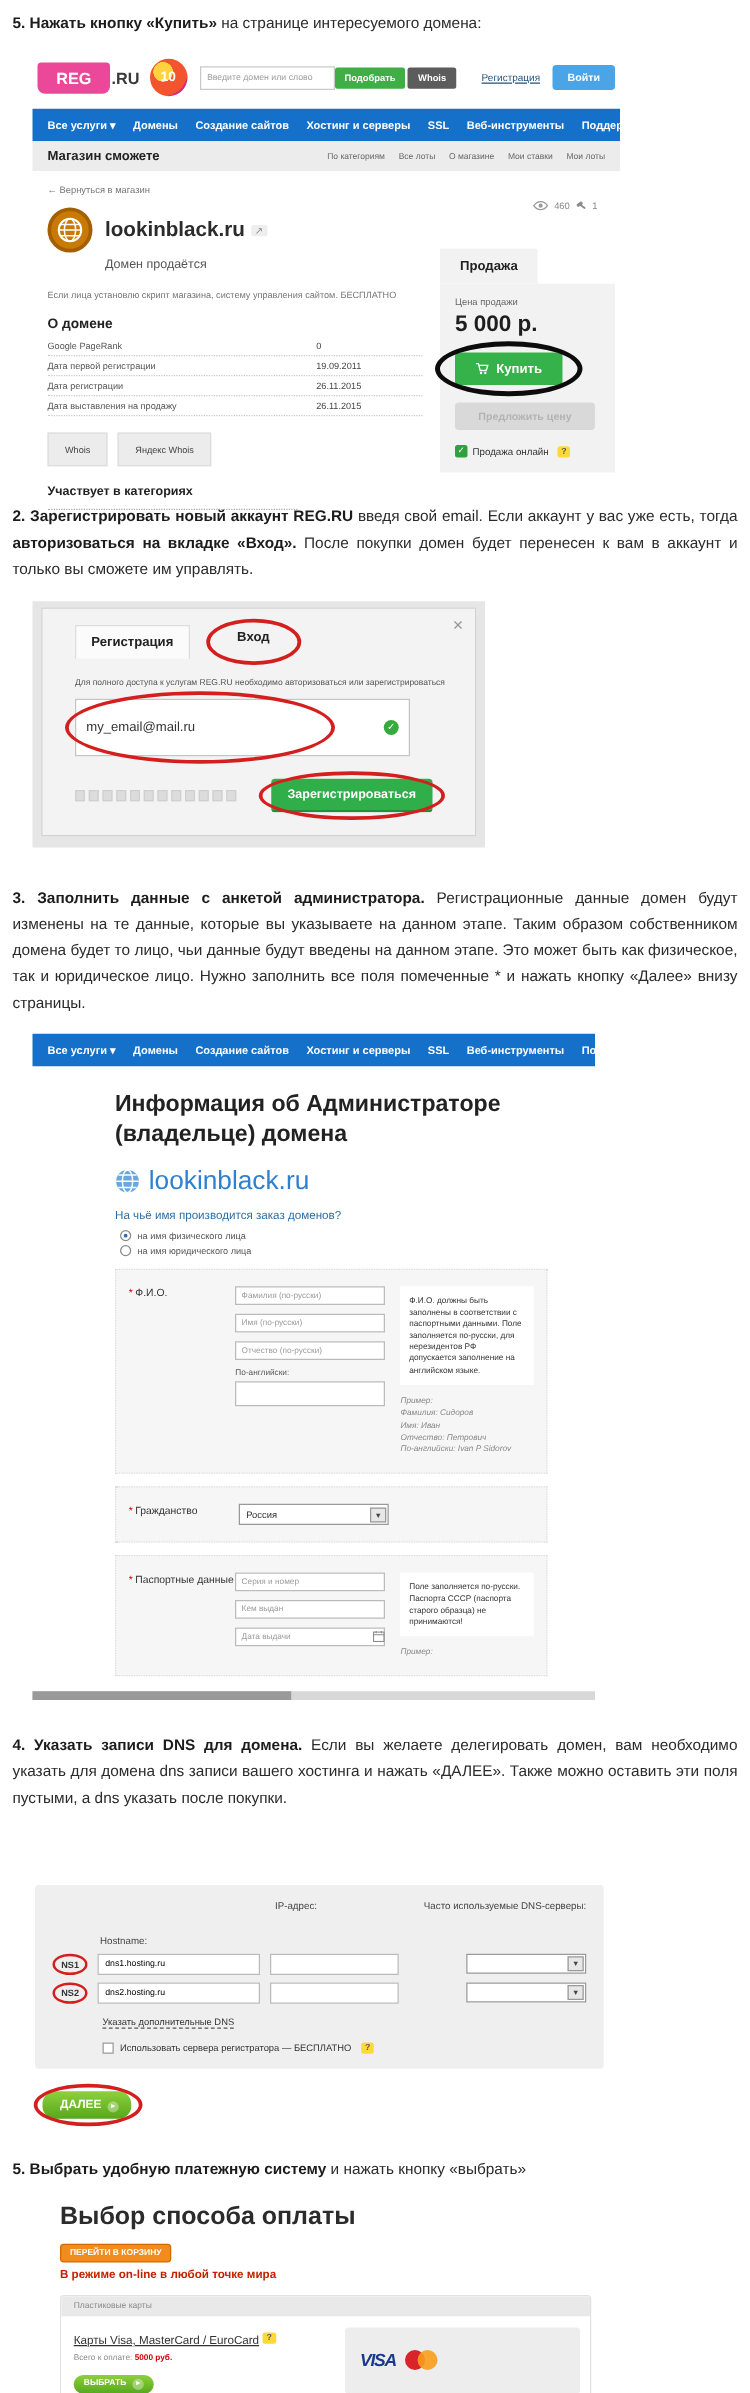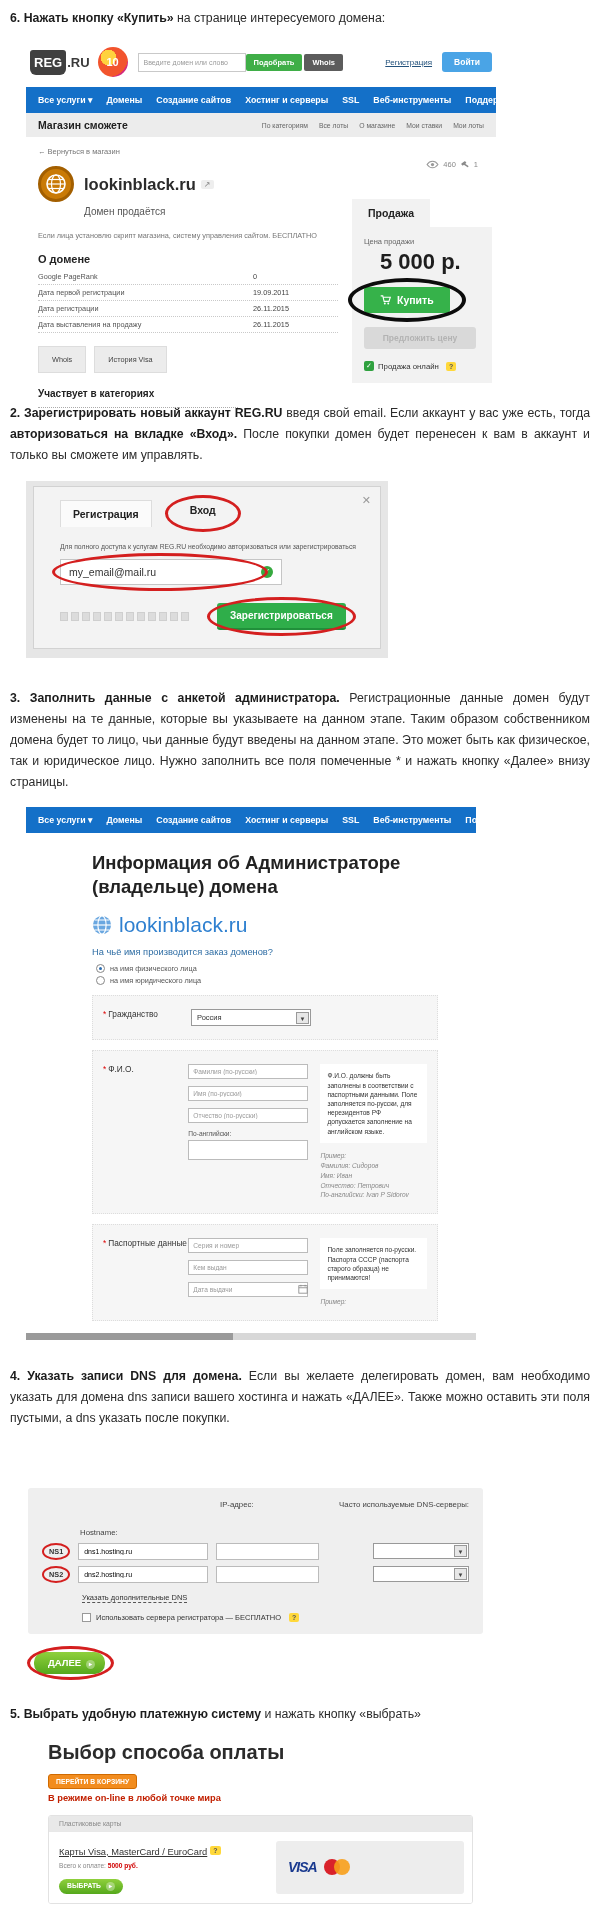--- a/index.html
+++ b/index.html
@@ -29,21 +29,21 @@
   .oval-next::after { top:-6px; bottom:-6px; left:-7px; right:-9px; }
   .fake-input { background:#fff; border:1px solid #bbb; font-family:"Liberation Sans", sans-serif; }
   .fake-input::placeholder { color:#9b9b9b; }
   .fsel { background:#fff; border:1px solid #999; display:flex; align-items:center; font-size:7.5px; color:#333; padding:0 1px 0 5px; }
   .fsel .arr { margin-left:auto; width:13px; height:12px; background:#e7e7e7; border:1px solid #999;
                font-size:6px; line-height:12px; text-align:center; color:#444; }
 
   
   .shot1 { margin:10px 0 0 18px; width:470px; }
   .s1-header { display:flex; align-items:center; padding:8px 4px 10px; }
-  .logo-house { background:#404040; color:#fff; font-weight:bold; font-size:13px; padding:5px 4px; border-radius:3px 3px 6px 6px; }
+  .logo-house { background:#ec4899; color:#fff; font-weight:bold; font-size:13px; padding:5px 15px; border-radius:3px 3px 6px 6px; }
   .logo-ru { font-weight:bold; font-size:13px; color:#3a3a3a; margin-left:1px; }
   .anniv { width:30px; height:30px; border-radius:50%; margin:0 10px 0 8px;
            background:radial-gradient(circle at 35% 35%, #ffd23e 0 28%, #f2542d 29% 70%, #d42b7c 71%);
            color:#fff; font-weight:bold; font-size:11px; text-align:center; line-height:30px; }
   .s1-search { width:108px; height:19px; font-size:7px; padding:0 5px; border:1px solid #c9c9c9; }
   .btn-pick { font-size:7.5px; padding:4px 8px; border-radius:2px; background:#3fae47; }
   .btn-whois-dark { background:#5c5c5c; color:#fff; font-size:7.5px; font-weight:bold; padding:4px 8px; border-radius:2px; margin-left:2px; }
   .s1-right { margin-left:auto; display:flex; align-items:center; gap:10px; }
   .lnk-signup { font-size:8px; color:#23527c; text-decoration:underline; }
   .btn-login { background:#4aa4e6; color:#fff; font-size:8.5px; font-weight:bold; padding:5px 12px; border-radius:3px; }
@@ -68,35 +68,35 @@
   .d-row { display:flex; border-bottom:1px dotted #c9c9c9; padding:3px 0; }
   .d-row .dl { flex:1; font-size:7.3px; color:#555; }
   .d-row .dv { width:85px; font-size:7.3px; color:#444; }
   .whois-btns { margin-top:13px; display:flex; gap:8px; }
   .gbtn { background:#ececec; border:1px solid #ddd; font-size:7.3px; color:#444; padding:8px 13px; }
   .cats { margin-top:15px; font-size:10px; font-weight:bold; color:#222; border-bottom:1px dotted #aaa; width:200px; padding-bottom:8px; }
   .s1-side { position:absolute; top:62px; right:4px; width:140px; }
   .sale-tab { display:inline-block; background:#f2f2f2; font-size:10.5px; font-weight:bold; color:#222; padding:8px 16px; }
   .sale-panel { background:#f2f2f2; padding:10px 12px 12px; }
   .price-l { font-size:7.5px; color:#666; }
-  .price-v { font-size:22px; font-weight:bold; color:#1e1e1e; margin:3px 16px 12px; }
+  .price-v { font-size:18px; font-weight:bold; color:#1e1e1e; margin:3px 0 12px; }
   .btn-buy { font-size:10.5px; padding:7px 16px; border-radius:3px; background:#36b24a; display:inline-flex; align-items:center; gap:6px; }
   .btn-offer { margin-top:14px; background:#d9d9d9; color:#b3b3b3; font-size:8.5px; font-weight:bold; padding:6px 10px; border-radius:3px; width:112px; text-align:center; }
   .online-row { margin-top:12px; display:flex; align-items:center; gap:4px; font-size:7.8px; color:#333; }
   .chk-green { width:10px; height:10px; background:#2fa13f; border-radius:2px; color:#fff; font-size:7px; line-height:10px; text-align:center; }
 
   
   .shot2 { margin:14px 0 0 18px; width:362px; background:#e6e6e6; padding:5px 7px 9px; }
   .modal { background:#f3f3f3; border:1px solid #d2d2d2; position:relative; padding-bottom:18px; }
   .m-close { position:absolute; top:7px; right:9px; color:#999; font-size:11px; }
   .m-tabs { display:flex; gap:26px; padding:13px 0 0 26px; }
   .m-tab { font-size:10.5px; font-weight:bold; color:#222; padding:7px 12px; }
   .m-tab.active { background:#fbfbfb; border:1px solid #ddd; border-bottom:none; }
   .m-info { font-size:6.8px; color:#555; margin:16px 0 9px 26px; }
-  .m-email { margin-left:26px; width:222px; background:#fff; border:1px solid #c5c5c5; padding:6px 8px;
+  .m-email { margin-left:26px; width:268px; background:#fff; border:1px solid #c5c5c5; padding:16px 8px;
              display:flex; align-items:center; }
   .m-email .ev { font-size:10.5px; color:#333; }
   .m-check { margin-left:auto; width:12px; height:12px; border-radius:50%; background:#36a93f; color:#fff; font-size:8px; line-height:12px; text-align:center; }
   .m-foot { display:flex; align-items:center; margin:18px 26px 0; }
   .m-socials { display:flex; gap:3px; }
   .m-socials i { width:8px; height:9px; background:#dcdcdc; border:1px solid #cfcfcf; display:inline-block; }
   .btn-reg { font-size:10px; padding:7px 13px; border-radius:3px; background:#2fae4a; border-bottom:2px solid #20903a; }
   .m-regwrap { margin-left:28px; }
 
   
@@ -165,21 +165,21 @@
   .mc { position:relative; width:26px; height:16px; }
   .mc i { position:absolute; width:16px; height:16px; border-radius:50%; }
   .mc .c1 { left:0; background:#d9222a; }
   .mc .c2 { left:10px; background:#f79f1a; opacity:.9; }
 </style>
 </head>
 <body>
 
 <div class="page">
 
-  <p class="step"><b>6. Нажать кнопку «Купить»</b><span> на странице интересуемого домена:</span></p>
+  <p class="step"><b>5. Нажать кнопку «Купить»</b><span> на странице интересуемого домена:</span></p>
 
   <div class="shot1">
     <div class="s1-header">
       <span class="logo-house">REG</span>
       <span class="logo-ru">.RU</span>
       <span class="anniv">10</span>
       <input class="s1-search fake-input" placeholder="Введите домен или слово" style="">
       <span class="greenbtn btn-pick">Подобрать</span>
       <span class="btn-whois-dark">Whois</span>
       <span class="s1-right">
@@ -249,21 +249,21 @@
             <span class="dl">Дата регистрации</span>
             <span class="dv">26.11.2015</span>
           </div>
         <div class="d-row">
             <span class="dl">Дата выставления на продажу</span>
             <span class="dv">26.11.2015</span>
           </div>
       </div>
       <div class="whois-btns">
         <span class="gbtn">Whois</span>
-        <span class="gbtn">История Visa</span>
+        <span class="gbtn">Яндекс Whois</span>
       </div>
       <div class="cats">Участвует в категориях</div>
       <div class="s1-side">
         <div class="sale-tab">Продажа</div>
         <div class="sale-panel">
           <div class="price-l">Цена продажи</div>
           <div class="price-v">5 000 р.</div>
           <span class="oval oval-black">
             <span class="greenbtn btn-buy">
               <svg width="11" height="10" viewBox="0 0 16 14">
@@ -352,45 +352,45 @@
       <div class="radio-row">
         <span class="rdot on"></span>
         <label>на имя физического лица</label>
       </div>
       <div class="radio-row">
         <span class="rdot"></span>
         <label>на имя юридического лица</label>
       </div>
 
       <div class="s3-panel">
-        <span class="s3-lab"><span class="req">*</span><span>Гражданство</span></span>
-        <span class="fsel" style="width:120px;height:17px">
-          <span>Россия</span>
-          <span class="arr">▼</span>
-        </span>
-      </div>
-
-      <div class="s3-panel">
         <span class="s3-lab"><span class="req">*</span><span>Ф.И.О.</span></span>
         <span class="s3-mid">
           <input class="fake-input" placeholder="Фамилия (по-русски)" style="">
           <input class="fake-input" placeholder="Имя (по-русски)" style="">
           <input class="fake-input" placeholder="Отчество (по-русски)" style="">
           <div class="s3-eng">По-английски:</div>
           <input class="fake-input" style="height: 20px;">
         </span>
         <span class="s3-help">
           <div class="helpbox">Ф.И.О. должны быть заполнены в соответствии с паспортными данными. Поле заполняется по-русски, для нерезидентов РФ допускается заполнение на английском языке.</div>
           <div class="example">
             <div>Пример:</div>
             <div>Фамилия: Сидоров</div>
             <div>Имя: Иван</div>
             <div>Отчество: Петрович</div>
             <div>По-английски: Ivan P Sidorov</div>
           </div>
+        </span>
+      </div>
+
+      <div class="s3-panel">
+        <span class="s3-lab"><span class="req">*</span><span>Гражданство</span></span>
+        <span class="fsel" style="width:120px;height:17px">
+          <span>Россия</span>
+          <span class="arr">▼</span>
         </span>
       </div>
 
       <div class="s3-panel">
         <span class="s3-lab"><span class="req">*</span><span>Паспортные данные</span></span>
         <span class="s3-mid">
           <input class="fake-input" placeholder="Серия и номер" style="">
           <input class="fake-input" placeholder="Кем выдан" style="">
           <span class="datewrap">
             <input class="fake-input" style="width: 120px; height: 15px; font-size: 6.6px; padding: 0px 4px;" placeholder="Дата выдачи">

